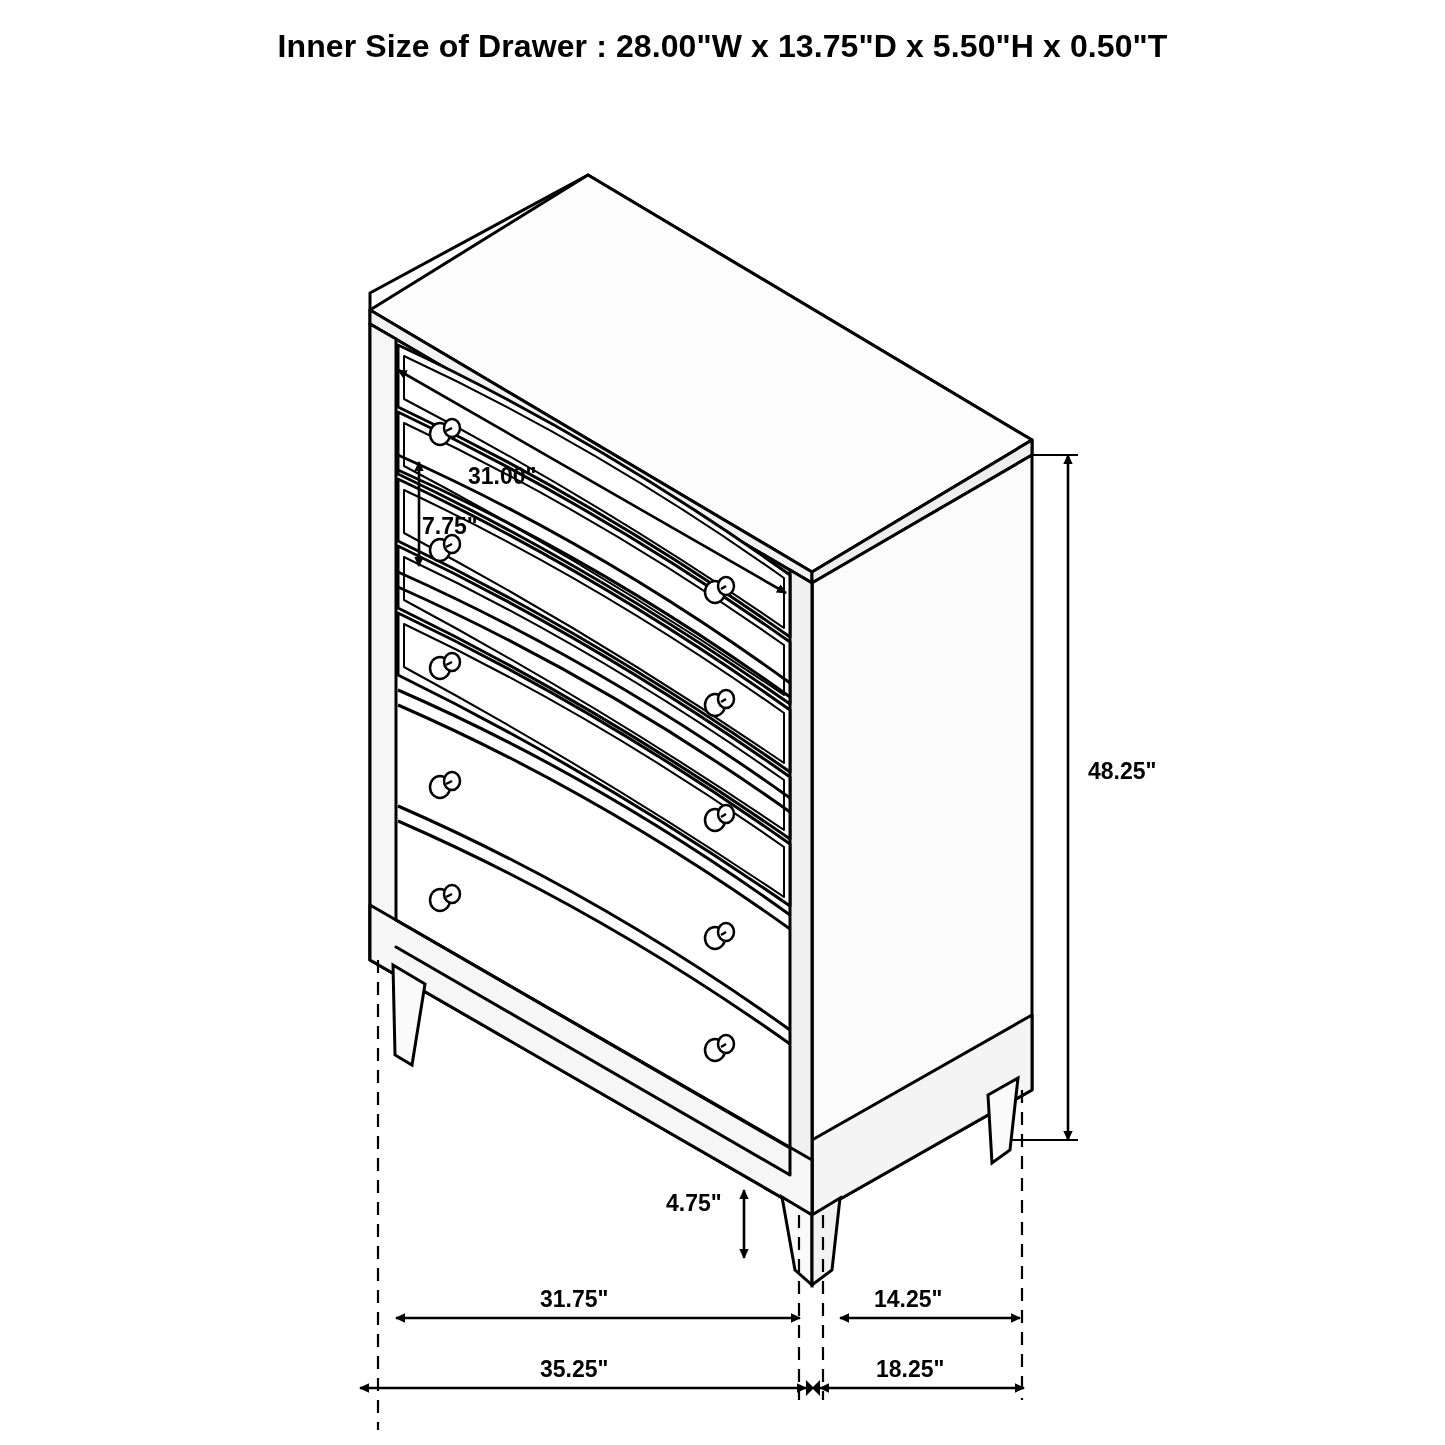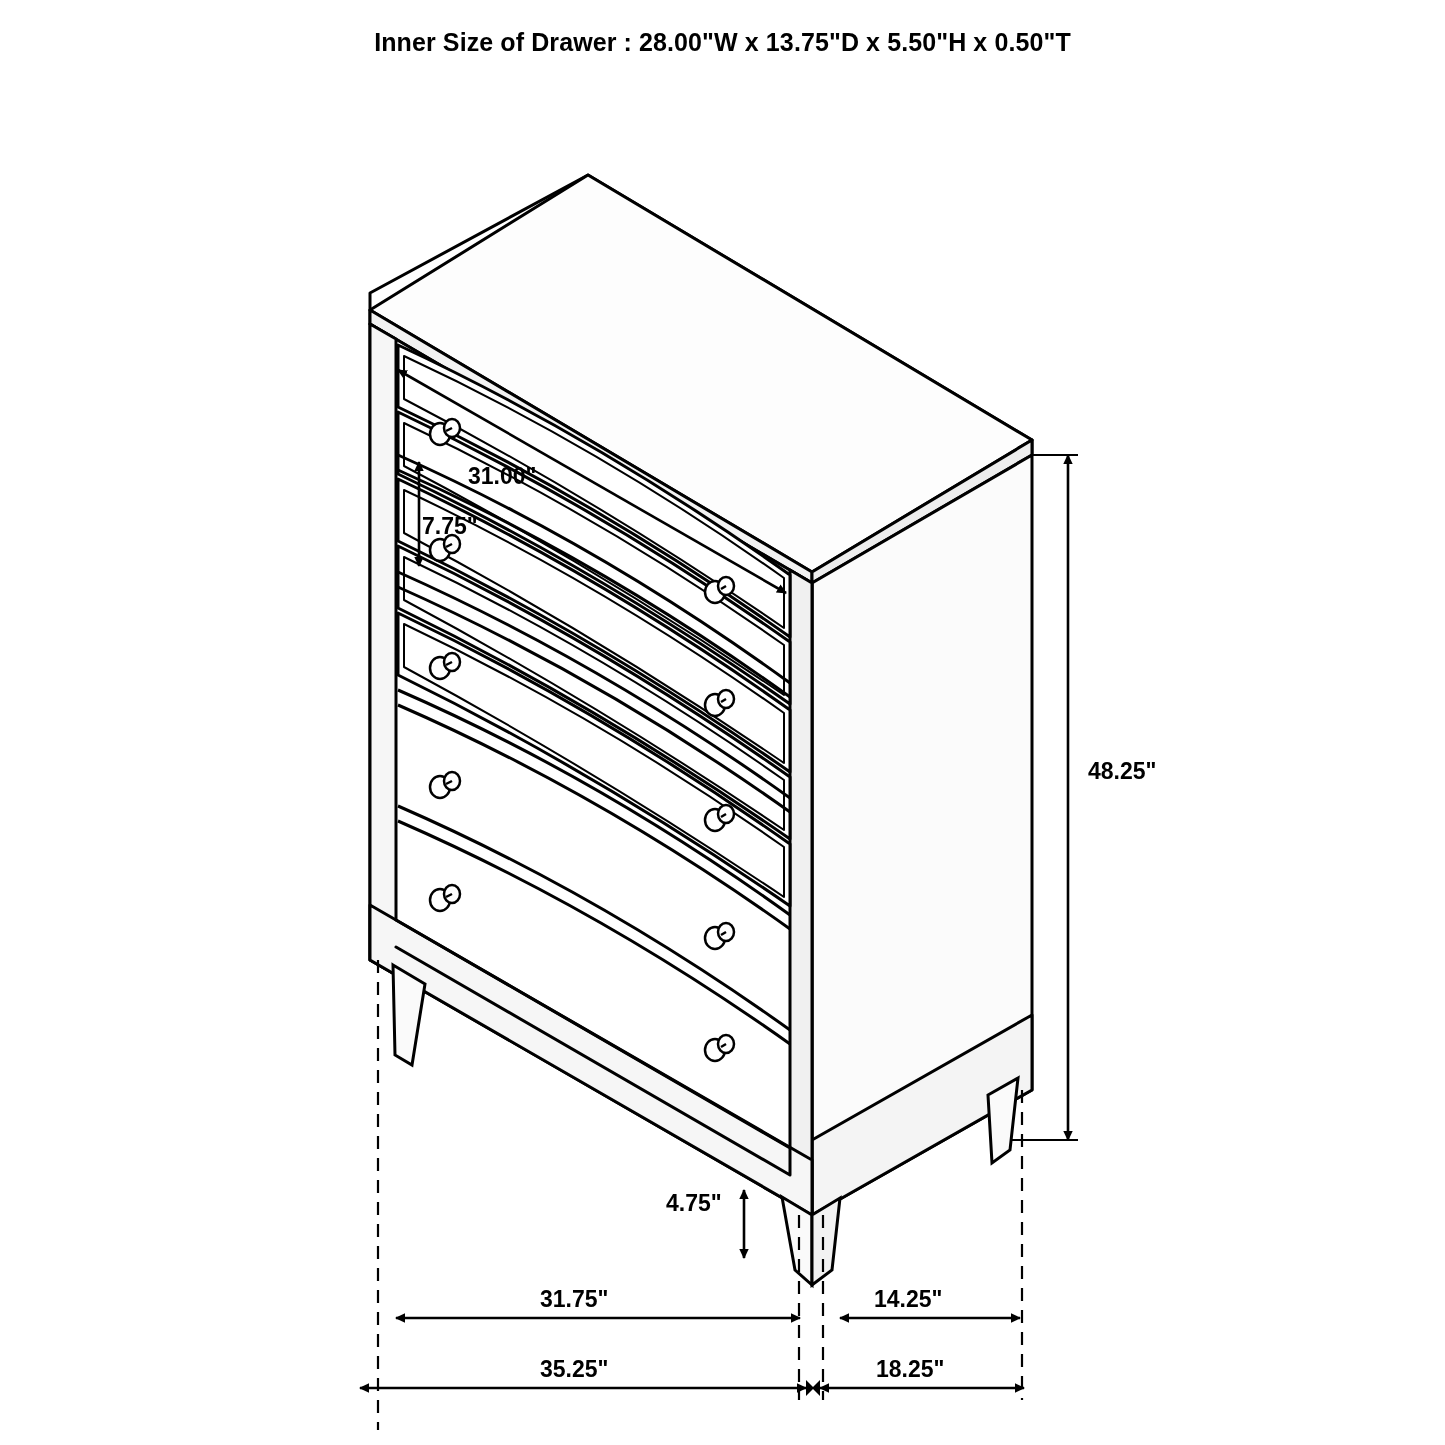--- a/index.html
+++ b/index.html
@@ -19,21 +19,21 @@
     position: relative;
     width: 1445px;
     height: 1445px;
   }
   .title {
     position: absolute;
     top: 28px;
     left: 0;
     width: 1445px;
     text-align: center;
-    font-size: 25px;
+    font-size: 32px;
     font-weight: bold;
     letter-spacing: 0.1px;
     color: #000;
   }
   svg.drawing {
     position: absolute;
     top: 0;
     left: 0;
     width: 1445px;
     height: 1445px;

